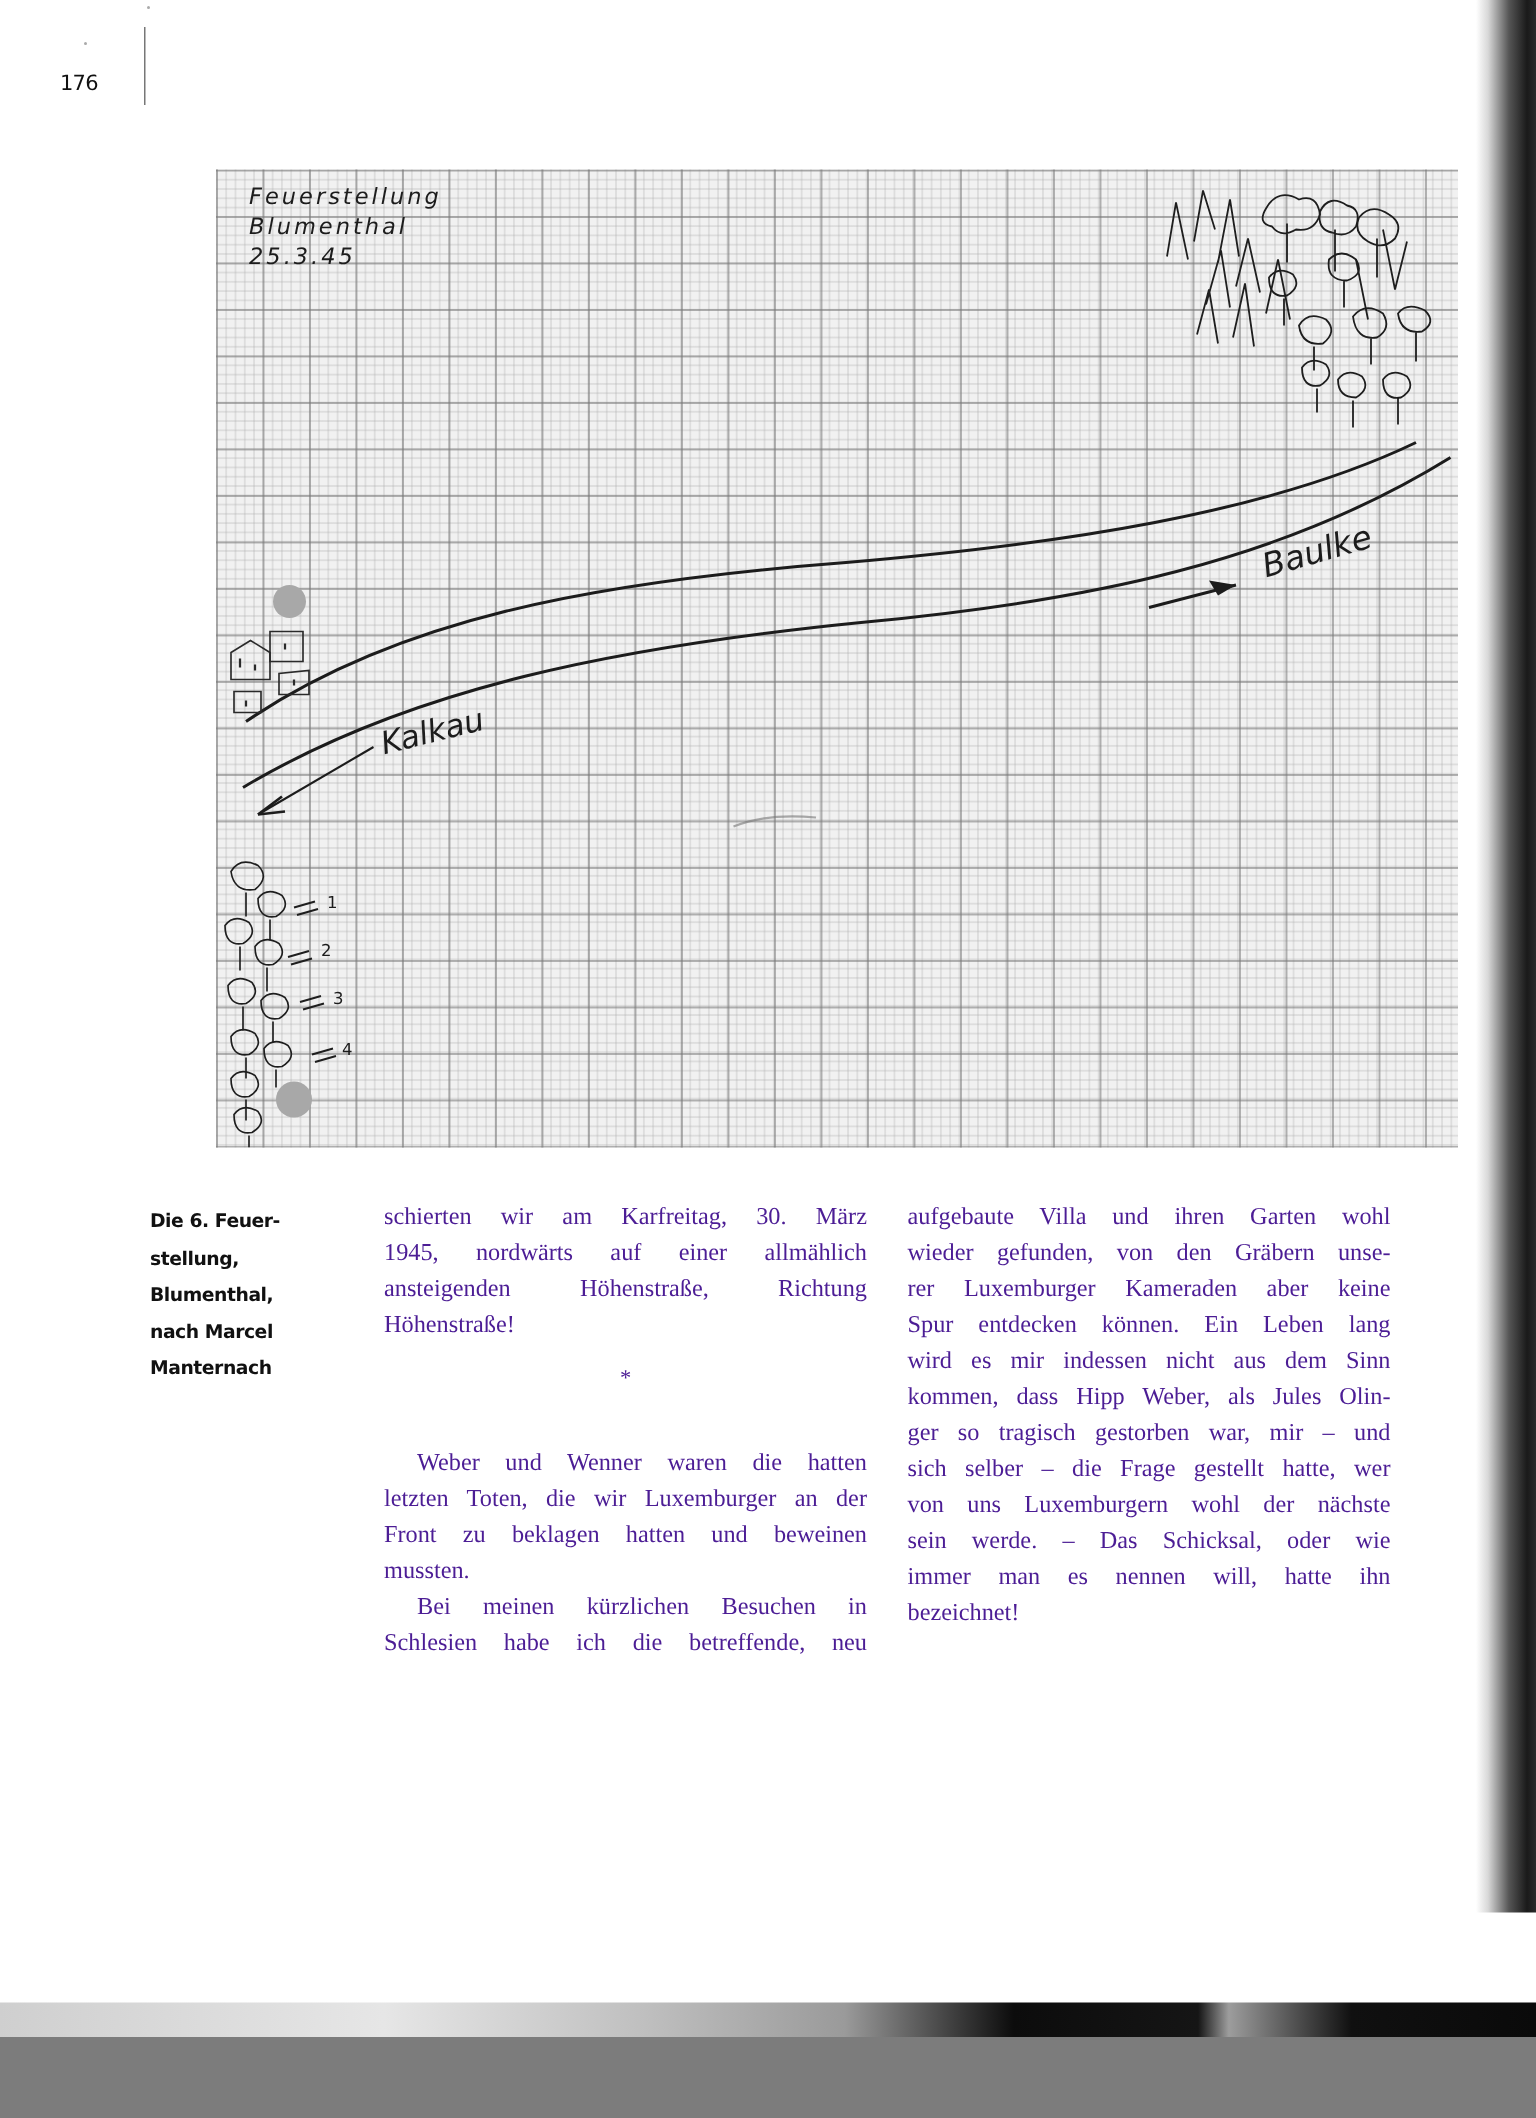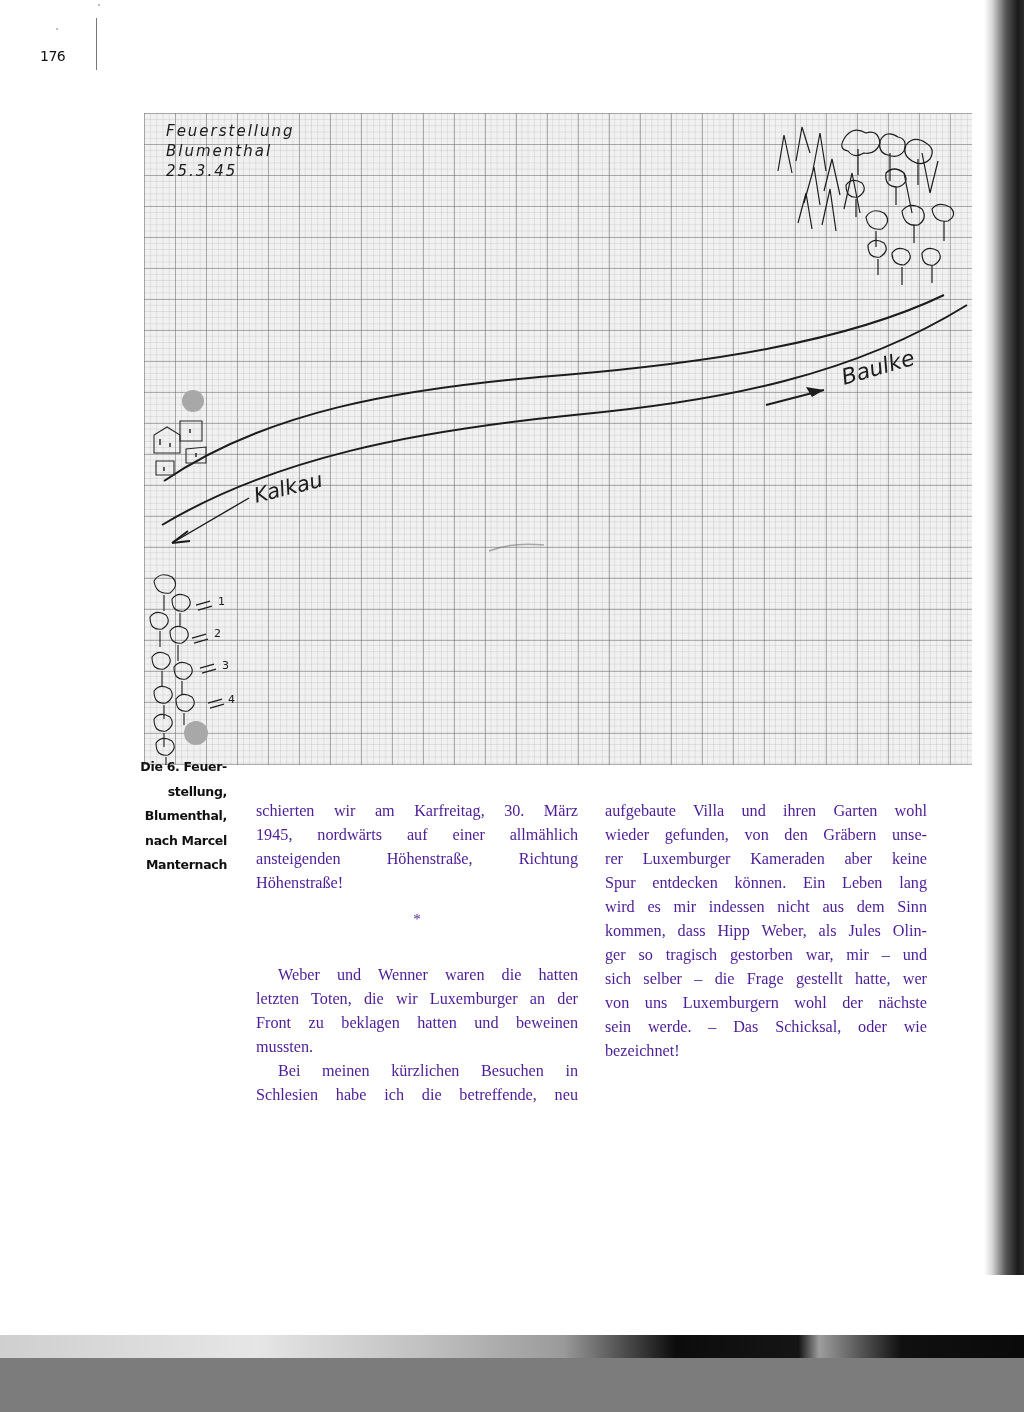--- a/index.html
+++ b/index.html
@@ -25,22 +25,22 @@
     background-size: 31px 31px, 31px 31px, 6.2px 6.2px, 6.2px 6.2px;
     margin-left: 47px;
   }
   .map svg { position: absolute; left: 0; top: 0; }
   .hand { font-family: "DejaVu Sans", sans-serif; fill: #1c1c1c; }
   .map-title { position: absolute; left: 22px; top: 8px; font-family: "DejaVu Sans", sans-serif; font-size: 15px; line-height: 20px; color: #1c1c1c; letter-spacing: 2px; font-style: oblique; }
   .map-title div { white-space: nowrap; }
 
   
   .caption {
-    position: absolute; left: 100px; top: 755px; width: 127px;
-    text-align: right; font-family: "DejaVu Sans", sans-serif; font-weight: bold;
+    position: absolute; left: 100px; top: 802px; width: 127px;
+    text-align: left; font-family: "DejaVu Sans", sans-serif; font-weight: bold;
     font-size: 12.5px; line-height: 24.5px; color: #111; letter-spacing: -0.3px;
   }
   .caption div { white-space: nowrap; }
 
   
   .col {
     position: absolute; top: 799px; width: 322px;
     font-family: "Liberation Serif", serif; font-size: 16.2px; line-height: 24px; color: #4c1d95;
     text-align: justify;
   }
@@ -187,18 +187,19 @@
   <span class="line">aufgebaute Villa und ihren Garten wohl</span>
   <span class="line">wieder gefunden, von den Gräbern unse-</span>
   <span class="line">rer Luxemburger Kameraden aber keine</span>
   <span class="line">Spur entdecken können. Ein Leben lang</span>
   <span class="line">wird es mir indessen nicht aus dem Sinn</span>
   <span class="line">kommen, dass Hipp Weber, als Jules Olin-</span>
   <span class="line">ger so tragisch gestorben war, mir – und</span>
   <span class="line">sich selber – die Frage gestellt hatte, wer</span>
   <span class="line">von uns Luxemburgern wohl der nächste</span>
   <span class="line">sein werde. – Das Schicksal, oder wie</span>
+  <span class="line">immer man es nennen will, hatte ihn</span>
   <span class="line last">bezeichnet!</span>
 </div>
 
 <div class="binding"></div>
 <div class="bottom-dark"></div>
 <div class="bottom-gray"></div>
 
 </body></html>

